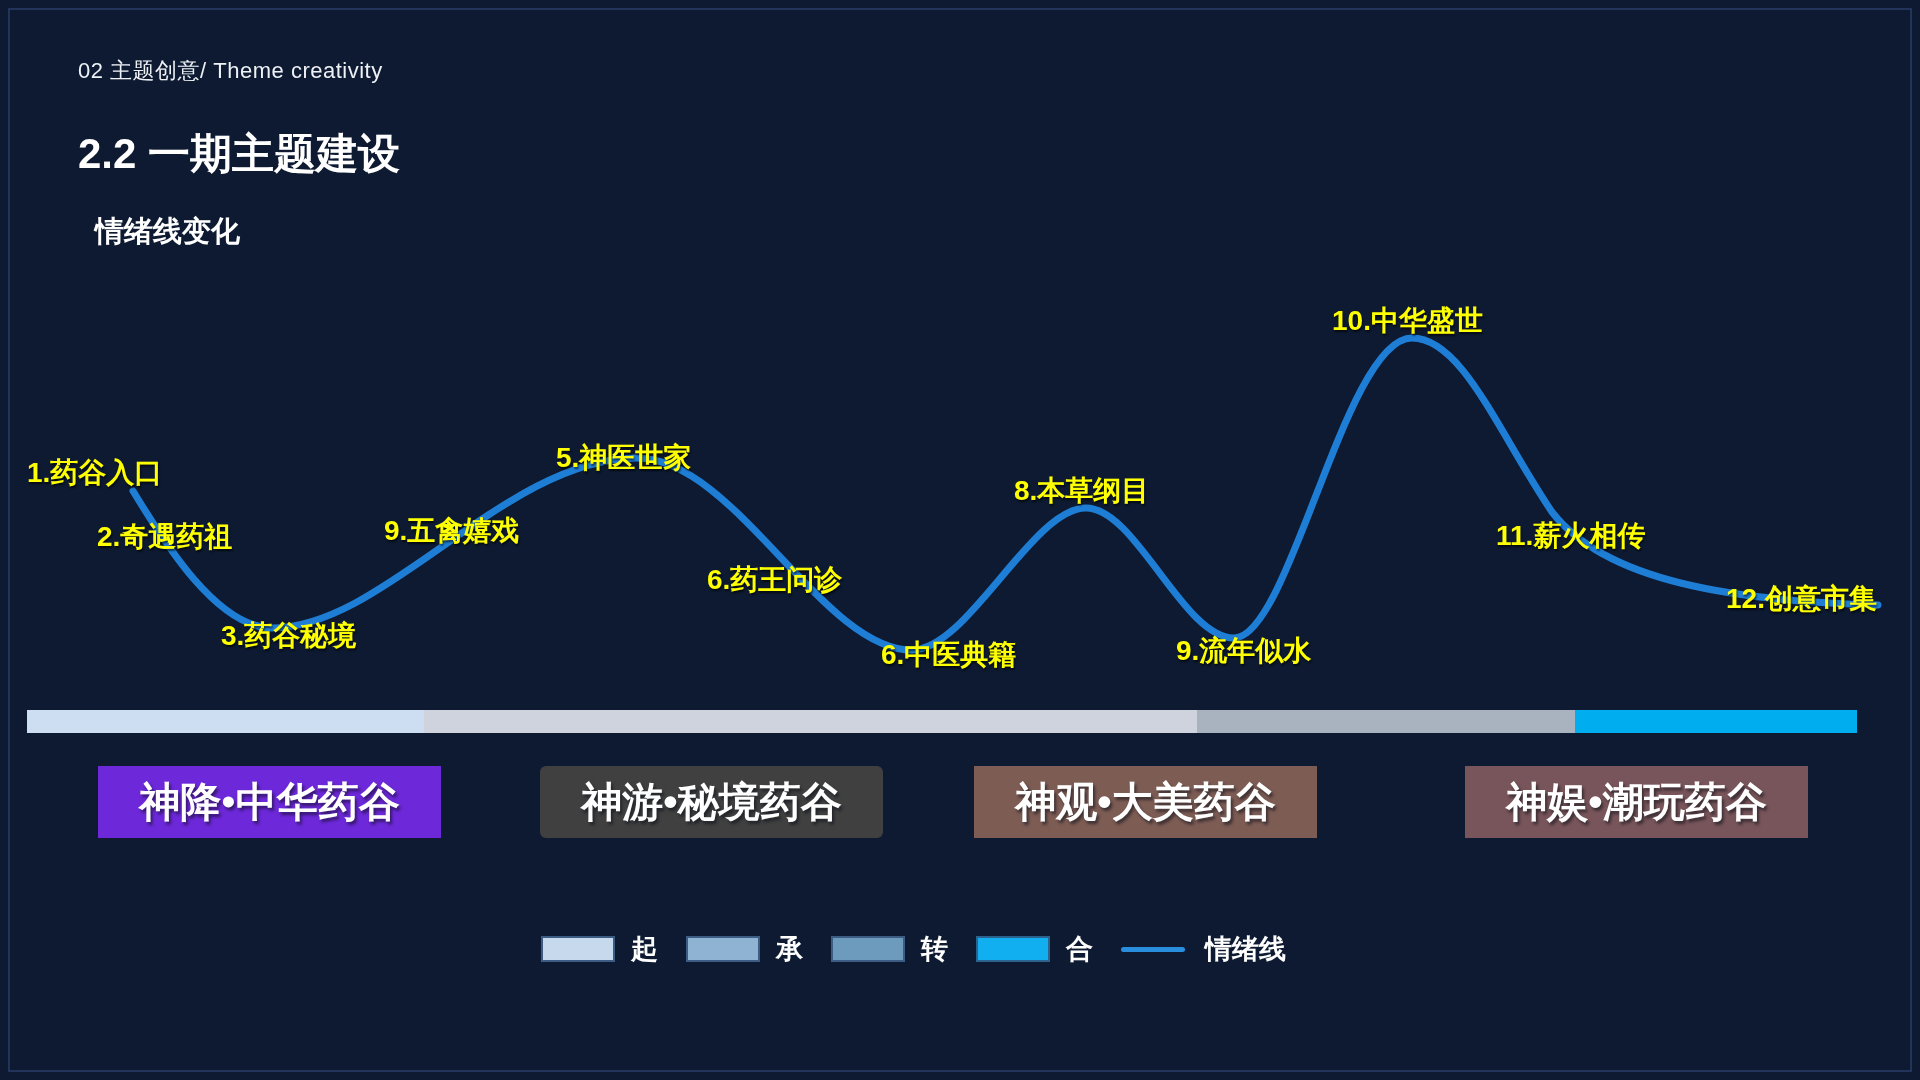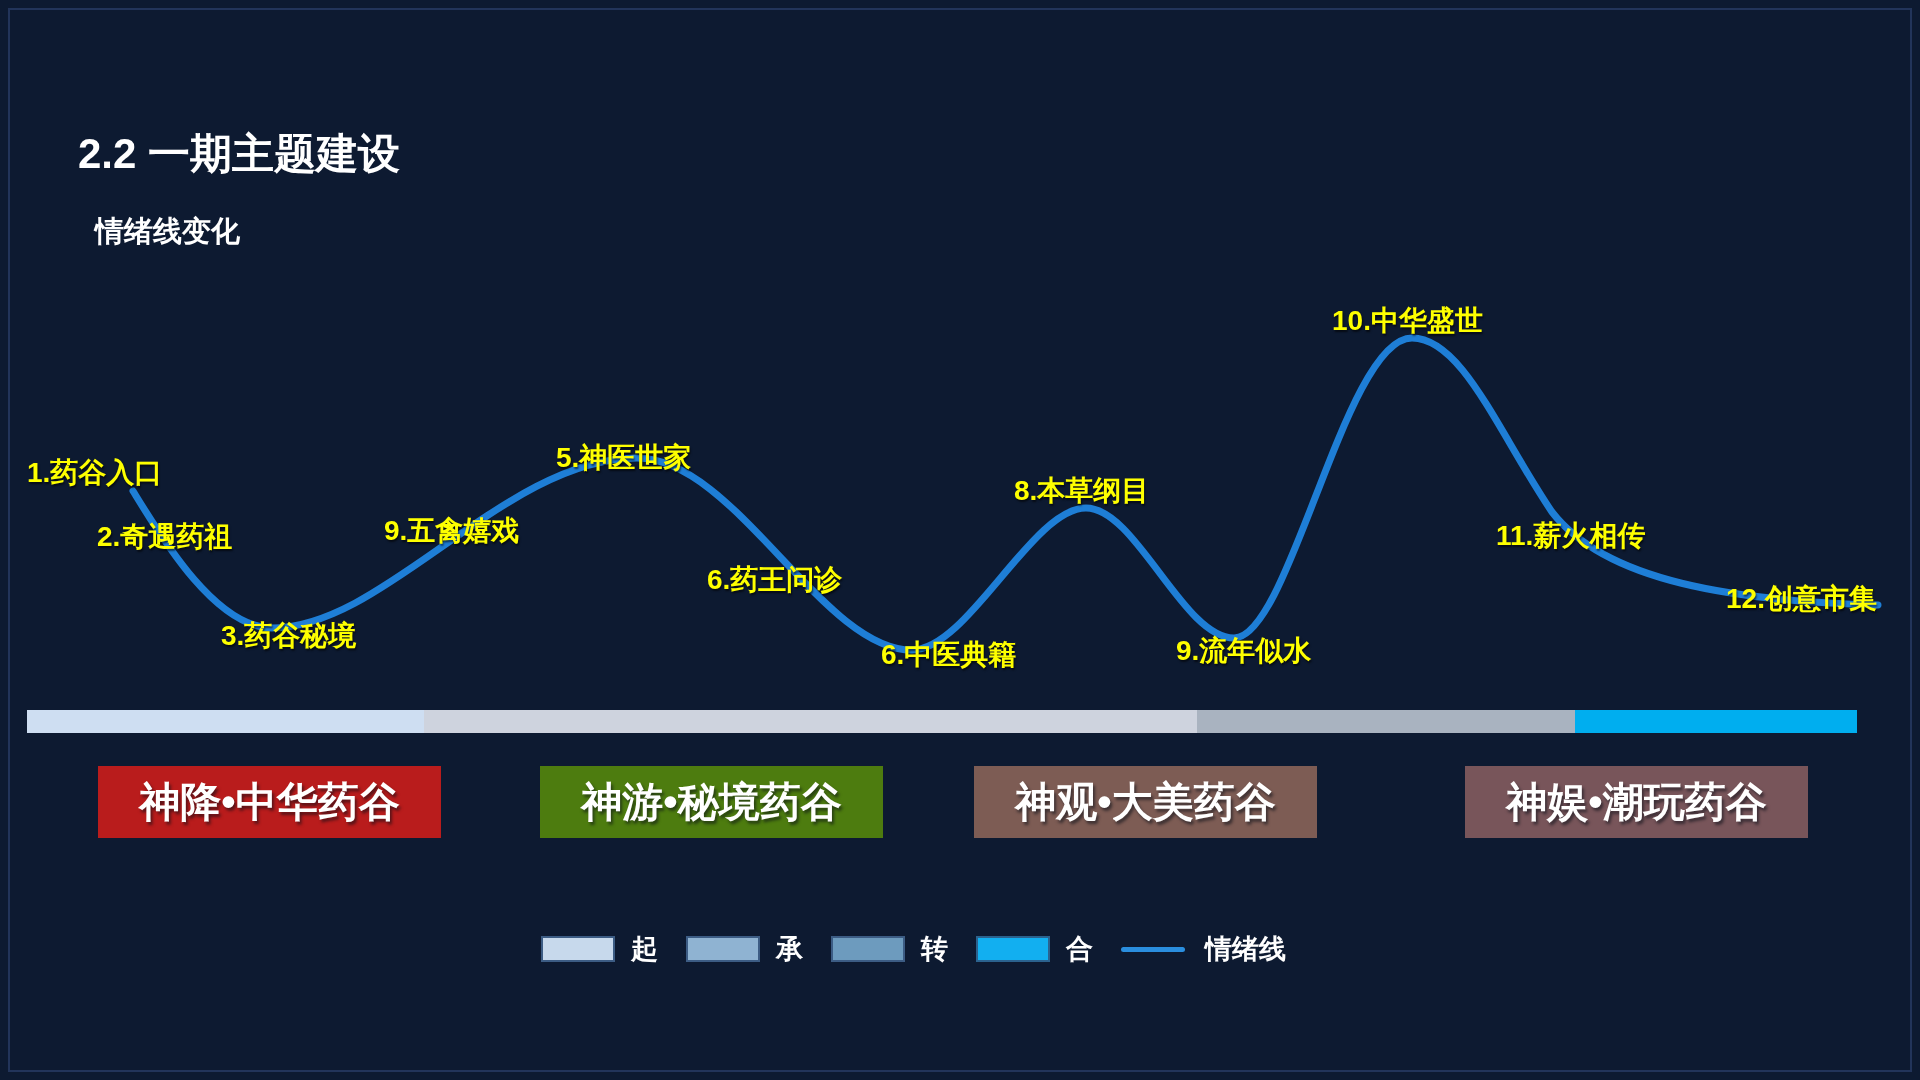--- a/index.html
+++ b/index.html
@@ -23,40 +23,41 @@
   .seg-qi{background:#cedef2;}
   .seg-cheng{background:#ced3de;}
   .seg-zhuan{background:#a9b3c0;}
   .seg-he{background:#00aeef;}
   .theme-box{
     position:absolute;top:766px;height:72px;width:343px;
     display:flex;align-items:center;justify-content:center;
     font-size:41px;font-weight:bold;color:#ffffff;white-space:nowrap;
     text-shadow:2px 3px 3px rgba(8,12,22,.55);
   }
-  .theme-1{background:#b91c1c;}
-  .theme-2{background:#4d7c0f;}
+  .theme-1{background:#6d28d9;font-family:Liberation Serif, serif;}
+  .theme-2{background:#404040;border-radius:6px;}
   .theme-3{background:#7d5c54;}
   .theme-4{background:#78555a;}
   .legend{position:absolute;left:541px;top:934px;display:flex;align-items:center;height:30px;}
   .legend-item{display:flex;align-items:center;}
   .legend-swatch{width:70px;height:22px;border:2px solid #3c5c84;margin-right:16px;}
   .sw-qi{background:#c7d9ec;}
   .sw-cheng{background:#8fb3d2;}
   .sw-zhuan{background:#6d9bbe;}
   .sw-he{background:#12aff0;border-color:#2b628e;}
   .legend-text{font-size:27px;font-weight:bold;color:#ffffff;margin-right:28px;white-space:nowrap;}
   .legend-line{width:64px;height:5px;background:#2a8ede;border-radius:3px;margin-right:20px;}
 </style>
 </head>
 <body>
 
 <div class="slide">
   <div class="frame"></div>
 
+  <div class="eyebrow">02 主题创意/ Theme creativity</div>
   <div class="section-title">2.2 一期主题建设</div>
   <div class="subtitle">情绪线变化</div>
 
   <svg class="curve-svg" width="1920" height="1080" viewBox="0 0 1920 1080" aria-hidden="true">
     <path d="M 133 491
              C 160 535, 215 628, 272 628
              C 385 628, 505 458, 637 458
              C 735 458, 822 650, 912 650
              C 968 650, 1032 508, 1086 508
              C 1136 508, 1183 638, 1234 638

